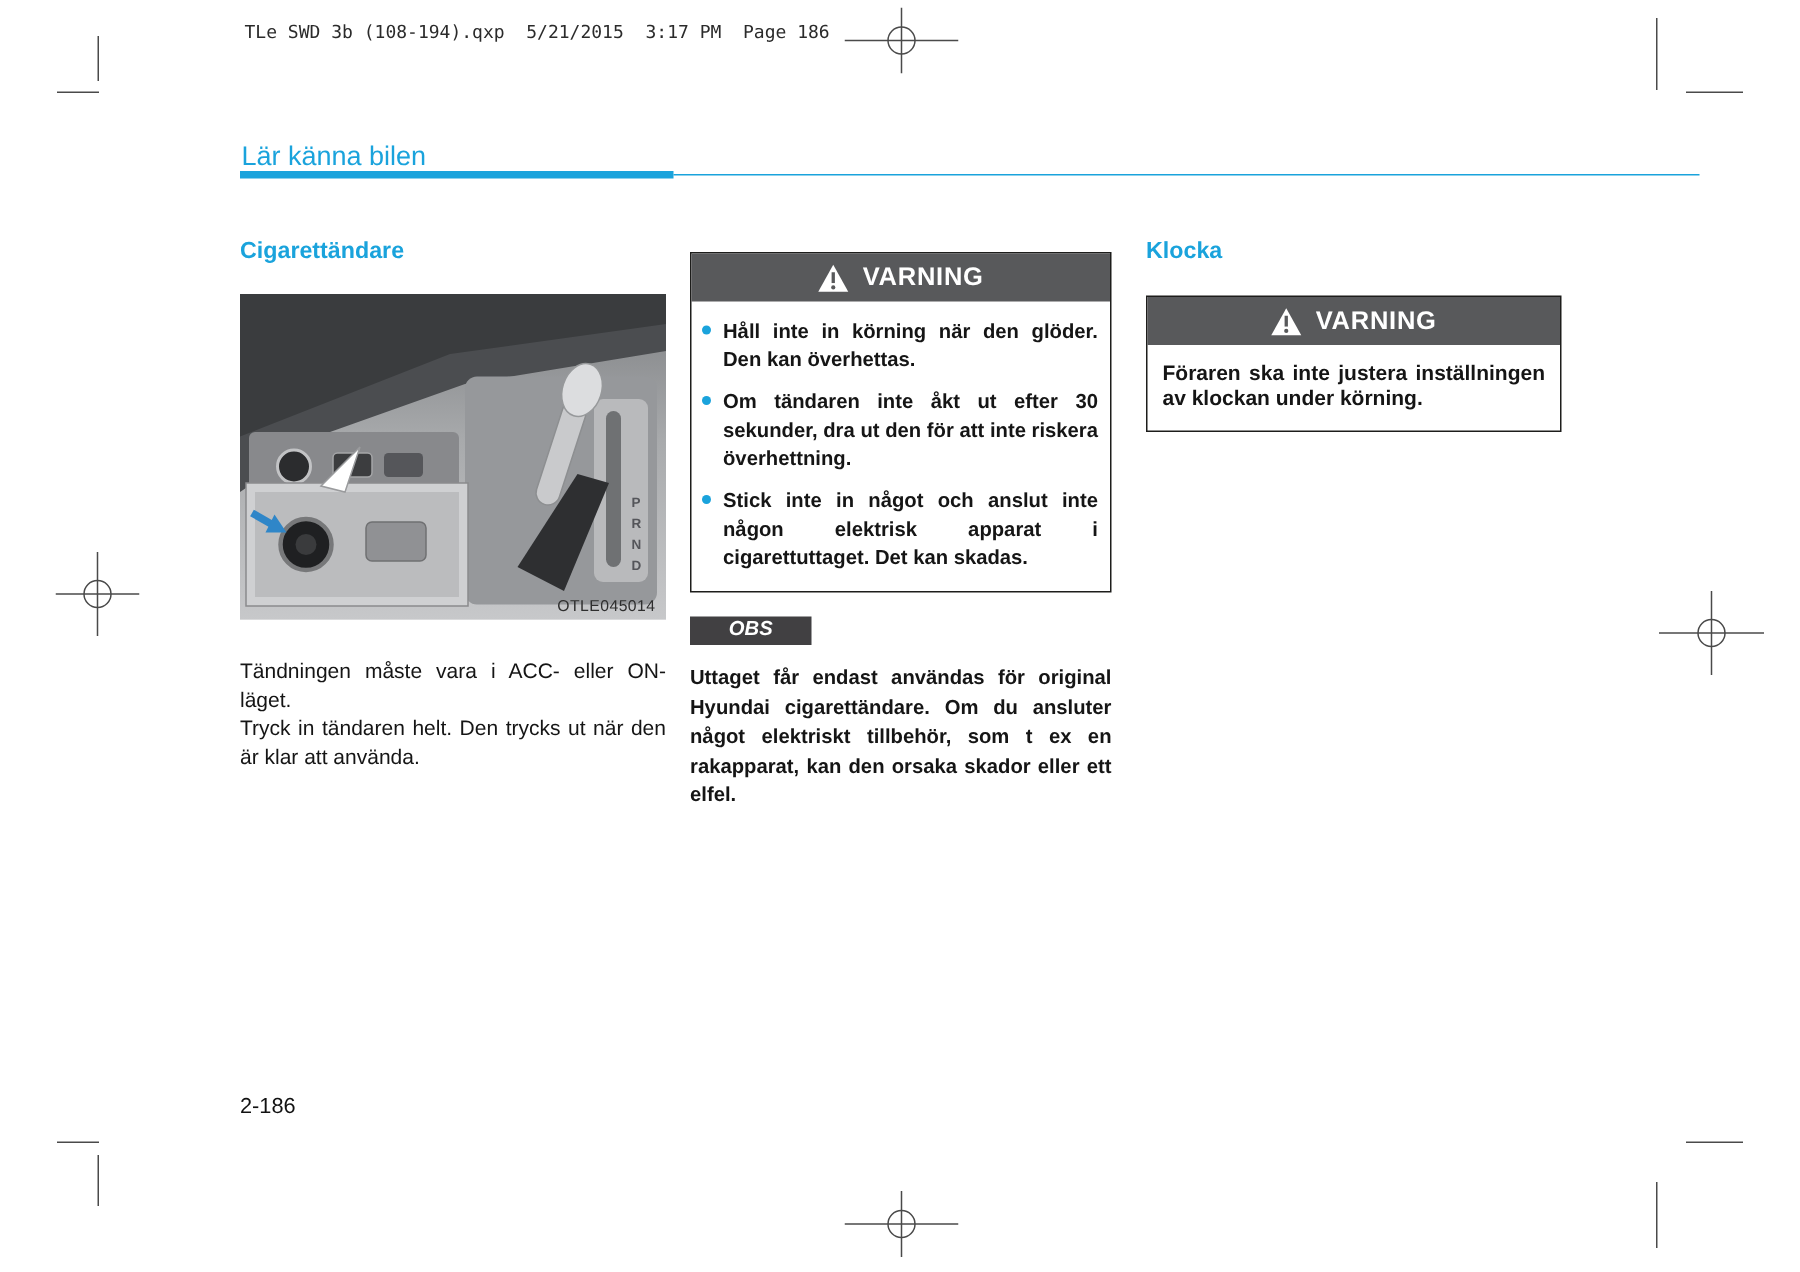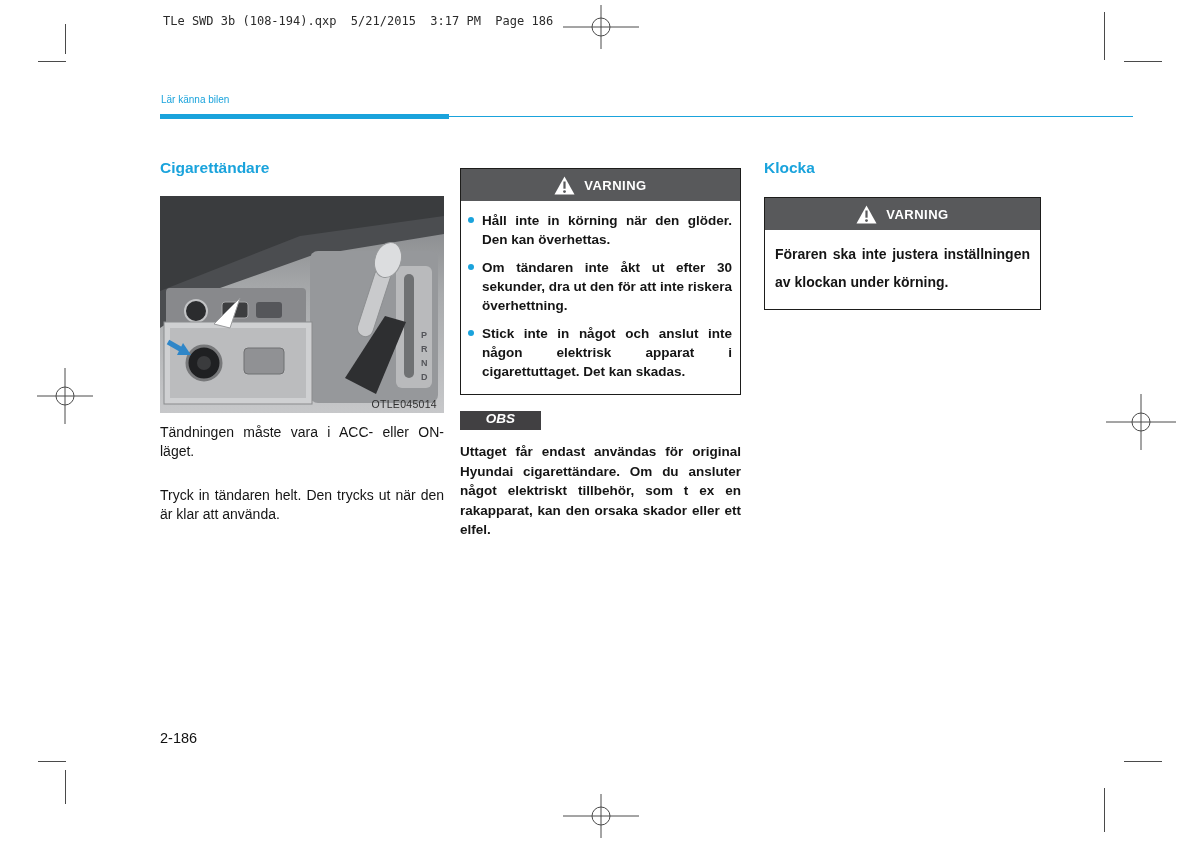--- a/index.html
+++ b/index.html
@@ -15,48 +15,48 @@
 
   
   .print-line{position:absolute;left:163px;top:14px;font-family:"DejaVu Sans Mono","Liberation Mono",monospace;font-size:12px;color:#2b2b2b;white-space:pre}
 
   
   .crop-line{position:absolute;background:#4a4a4a}
   .crop-target{position:absolute}
   .crop-target line,.crop-target circle{stroke:#4a4a4a;fill:none;stroke-width:1}
 
   
-  .section-title{position:absolute;left:161px;top:94px;font-size:10px;color:var(--accent-blue)}
+  .section-title{position:absolute;left:161px;top:94px;font-size:18px;color:var(--accent-blue)}
   .title-bar{position:absolute;left:160px;top:114px;width:289px;height:5px;background:var(--accent-blue)}
   .title-line{position:absolute;left:449px;top:116px;width:684px;height:1px;background:var(--accent-blue)}
 
   
   .col1{position:absolute;left:160px;top:160px;width:284px}
   .col2{position:absolute;left:460px;top:168px;width:281px}
   .col3{position:absolute;left:764px;top:160px;width:277px}
 
   .blue-heading{font-size:15.5px;font-weight:bold;color:var(--accent-blue);line-height:16px}
 
   
   .photo{position:relative;width:284px;height:217px;margin-top:20px;overflow:hidden;background:#b9babc}
   .photo svg{display:block}
   .photo-caption{position:absolute;right:7px;bottom:3px;font-size:10.5px;color:#2e2e2e;letter-spacing:.3px}
   .gear-label{font-size:9px;fill:#54555a;font-weight:bold;font-family:"Liberation Sans",sans-serif}
 
-  .body-par{font-size:14px;line-height:19px;text-align:justify;margin-top:25px;color:var(--body-text)}
-  .body-par.first{margin-top:10px}
+  .body-par{font-size:14px;line-height:19px;text-align:justify;margin-top:0;color:var(--body-text)}
+  .body-par.first{margin-top:25px}
 
   
   .warning-box{border:1px solid #1d1d1b;background:#fff}
-  .warning-header{background:var(--warning-header-bg);color:#ffffff;height:32px;display:flex;align-items:center;justify-content:center;gap:9px;font-weight:bold;font-size:13px;letter-spacing:.5px}
+  .warning-header{background:var(--warning-header-bg);color:#ffffff;height:32px;display:flex;align-items:center;justify-content:center;gap:9px;font-weight:bold;font-size:17px;letter-spacing:.5px}
   .warning-icon{display:flex;align-items:center}
   .warning-body{padding:10px 8px 4px 7px}
   .warning-bullet-row{display:flex;gap:8px;margin-bottom:9px;font-weight:bold;font-size:13.5px;line-height:19px;text-align:justify}
   .bullet-dot{width:6px;height:6px;border-radius:50%;background:var(--accent-blue);margin-top:6px;flex:none}
-  .warning-text{padding:10px 10px 13px;font-weight:bold;font-size:14px;line-height:28px;text-align:justify}
+  .warning-text{padding:10px 10px 13px;font-weight:bold;font-size:14px;line-height:17px;text-align:justify}
   .col3 .warning-box{margin-top:21px}
 
   
   .obs-label{background:var(--obs-bg);color:#ffffff;font-style:italic;font-weight:bold;font-size:13.5px;width:81px;height:19px;display:flex;align-items:flex-start;justify-content:center;margin-top:16px}
   .obs-text{margin-top:12px;font-weight:bold;font-size:13.5px;line-height:19.5px;text-align:justify}
 
   .page-number{position:absolute;left:160px;top:730px;font-size:14.5px;color:#111}
 </style>
 </head>
 <body>

